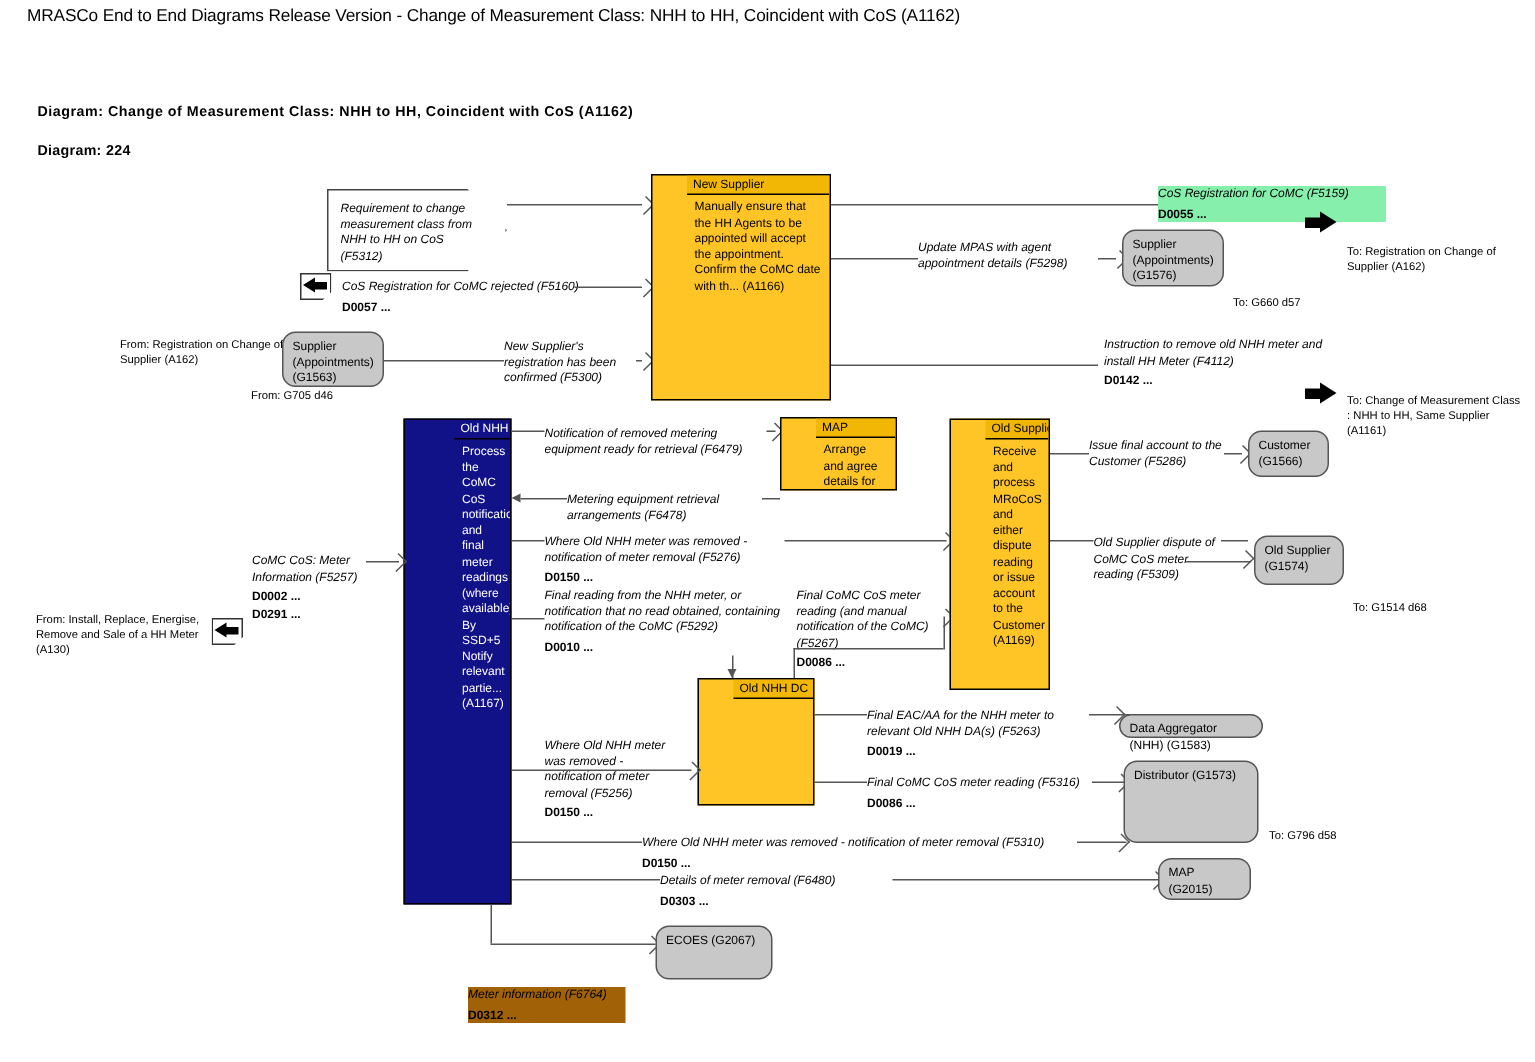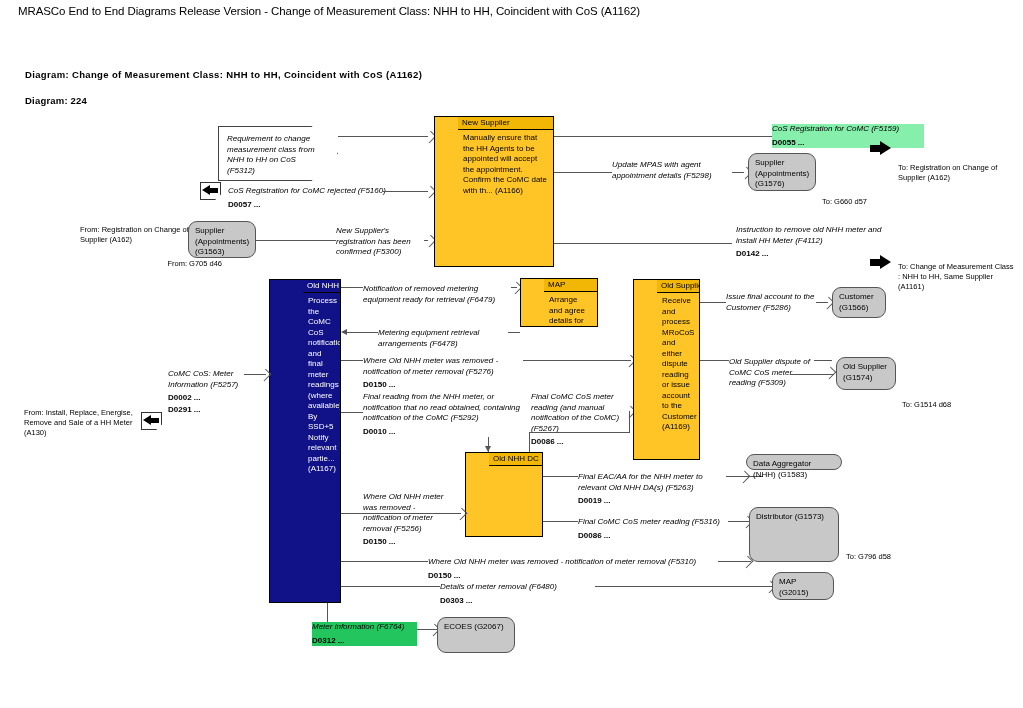--- a/index.html
+++ b/index.html
@@ -270,21 +270,21 @@
 </div>
 <div class="abs hline" style="left:341px;top:513px;width:120px;"></div>
 <div class="abs chev-r" style="left:457px;top:509px;"></div>
 
 <div class="abs hline" style="left:543px;top:476px;width:220px;"></div>
 <div class="abs flow" style="left:578px;top:472px;width:148px;background:#fff;">
   <span>Final EAC/AA for the NHH meter to relevant Old NHH DA(s) (F5263)</span>
   <span class="dnum">D0019 ...</span>
 </div>
 <div class="abs chev-r" style="left:740px;top:472px;"></div>
-<div class="abs party" style="left:746px;top:454px;width:96px;height:16px;">Data Aggregator (NHH) (G1583)</div>
+<div class="abs party" style="left:746px;top:476px;width:96px;height:16px;">Data Aggregator (NHH) (G1583)</div>
 
 <div class="abs hline" style="left:543px;top:521px;width:212px;"></div>
 <div class="abs flow" style="left:578px;top:517px;width:150px;background:#fff;">
   <span>Final CoMC CoS meter reading (F5316)</span>
   <span class="dnum">D0086 ...</span>
 </div>
 <div class="abs chev-r" style="left:743px;top:517px;"></div>
 <div class="abs party" style="left:749px;top:507px;width:90px;height:55px;">Distributor (G1573)</div>
 <div class="abs plain" style="left:846px;top:515px;width:60px;">To: G796 d58</div>
 
@@ -298,18 +298,18 @@
 <div class="abs hline" style="left:341px;top:586px;width:432px;"></div>
 <div class="abs flow" style="left:440px;top:582px;width:155px;background:#fff;">
   <span>Details of meter removal (F6480)</span>
   <span class="dnum">D0303 ...</span>
 </div>
 <div class="abs chev-r" style="left:766px;top:582px;"></div>
 <div class="abs party" style="left:772px;top:572px;width:62px;height:28px;">MAP (G2015)</div>
 
 <div class="abs vline" style="left:327px;top:603px;height:26px;"></div>
 <div class="abs hline" style="left:327px;top:629px;width:110px;"></div>
-<div class="abs flow" style="left:312px;top:622px;width:105px;background:#22c55e;">
+<div class="abs flow" style="left:312px;top:658px;width:105px;background:#a16207;">
   <span>Meter information (F6764)</span>
   <span class="dnum">D0312 ...</span>
 </div>
 <div class="abs chev-r" style="left:430px;top:625px;"></div>
 <div class="abs party" style="left:437px;top:617px;width:78px;height:36px;">ECOES (G2067)</div>
 
 </body></html>

